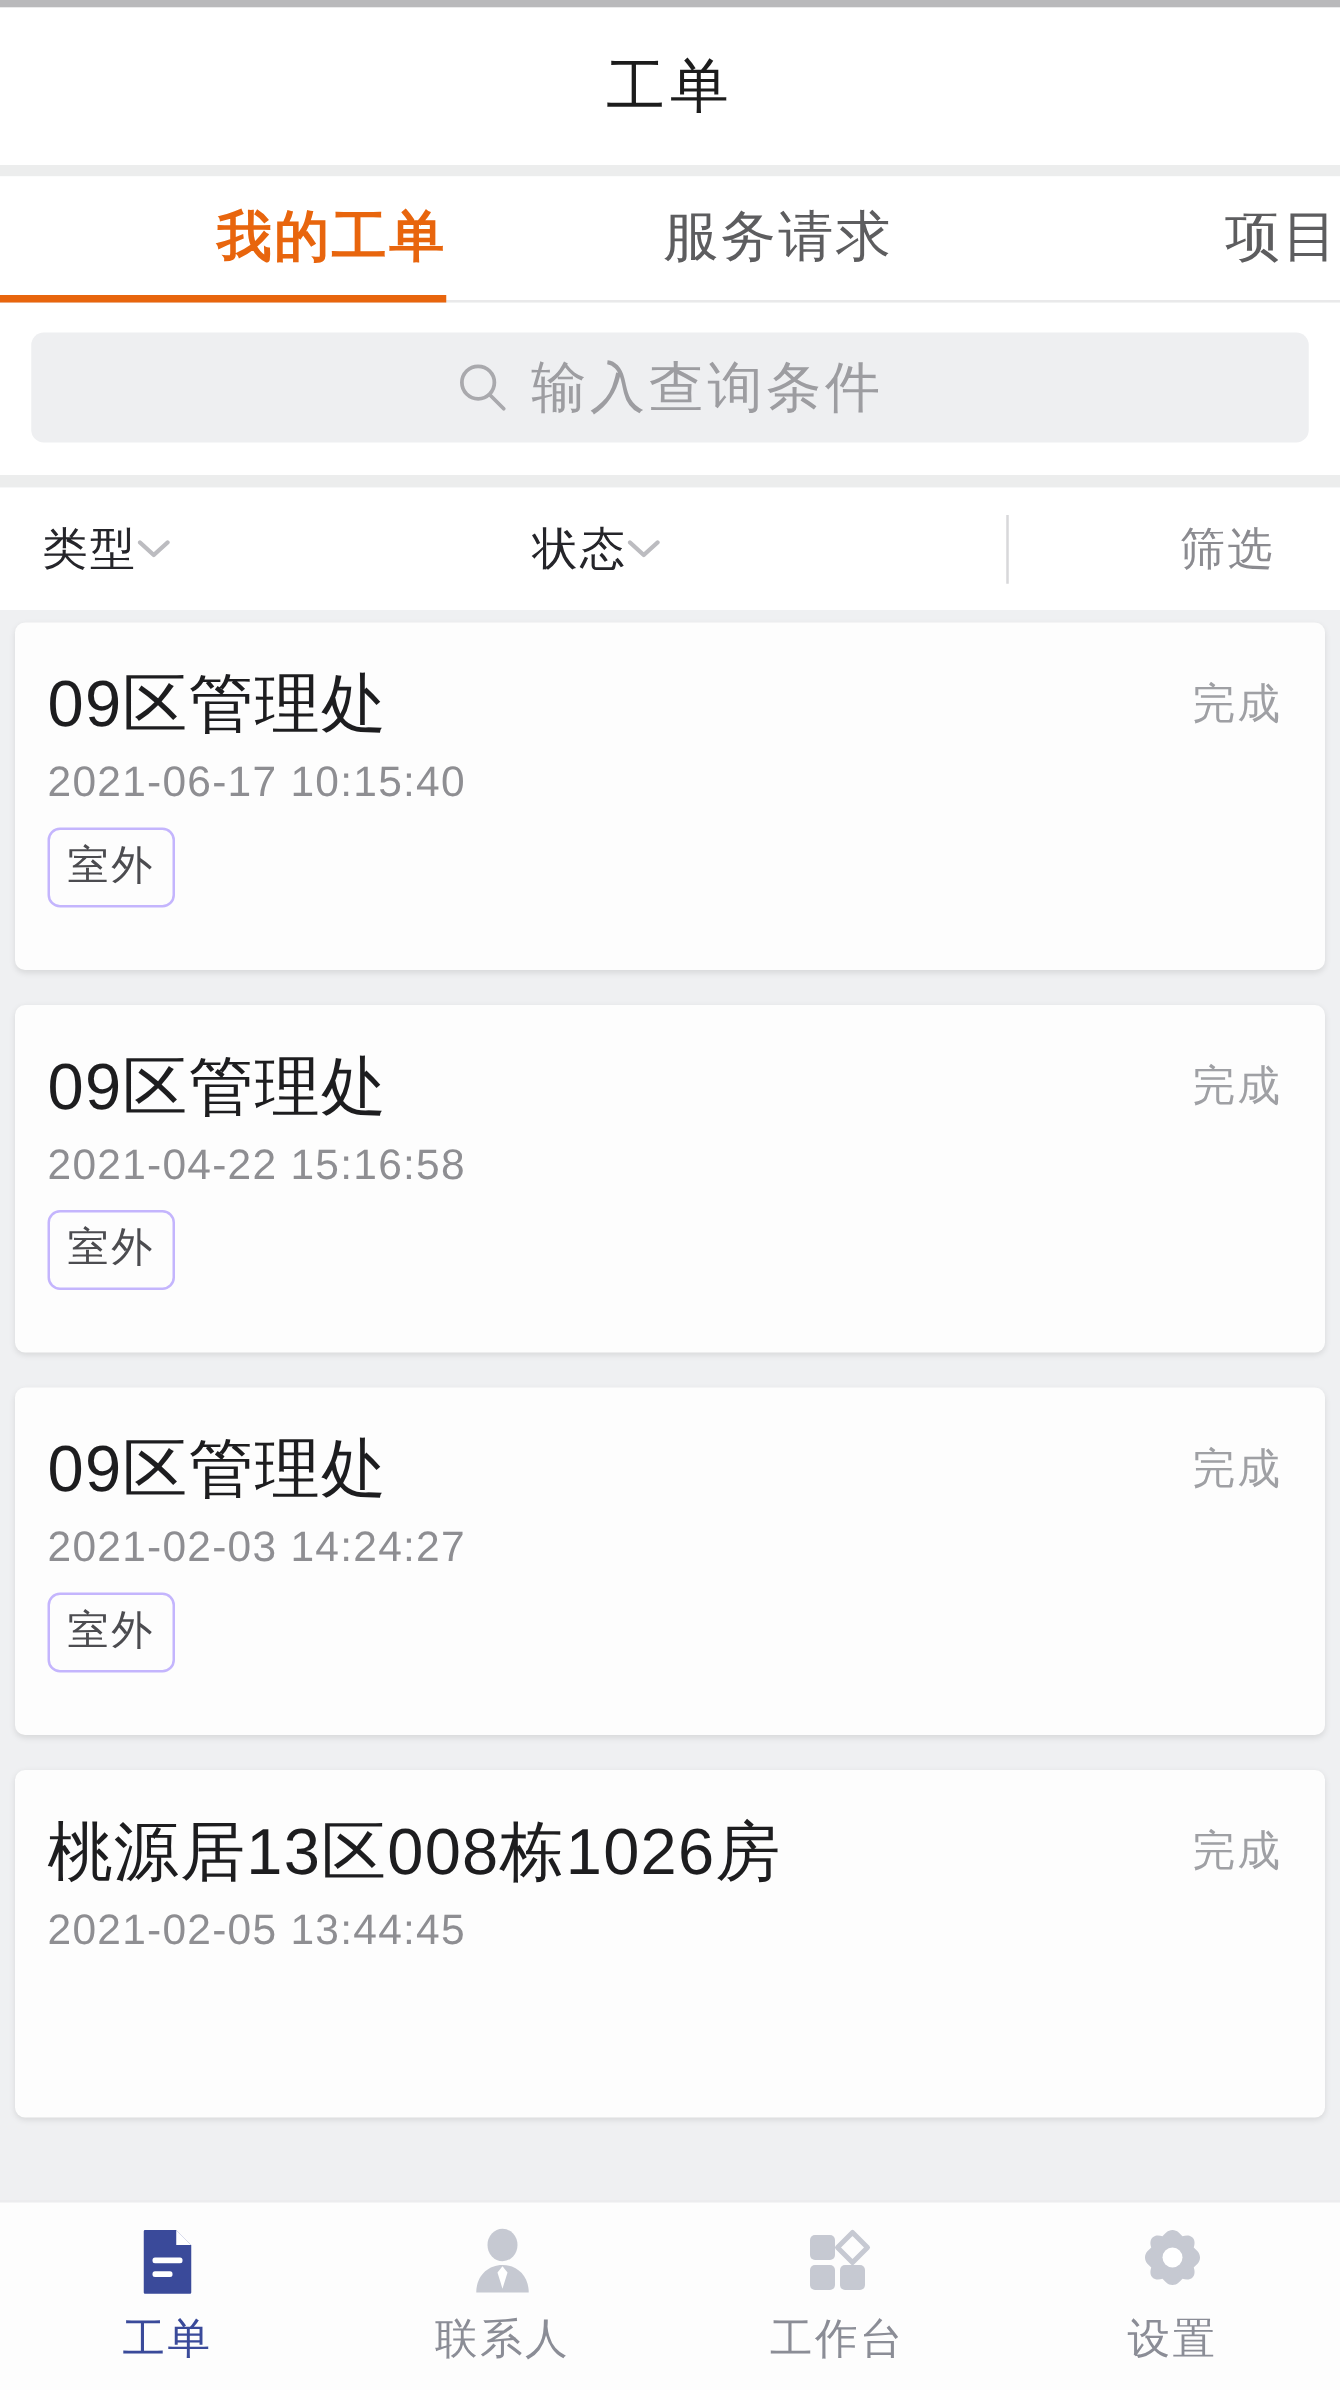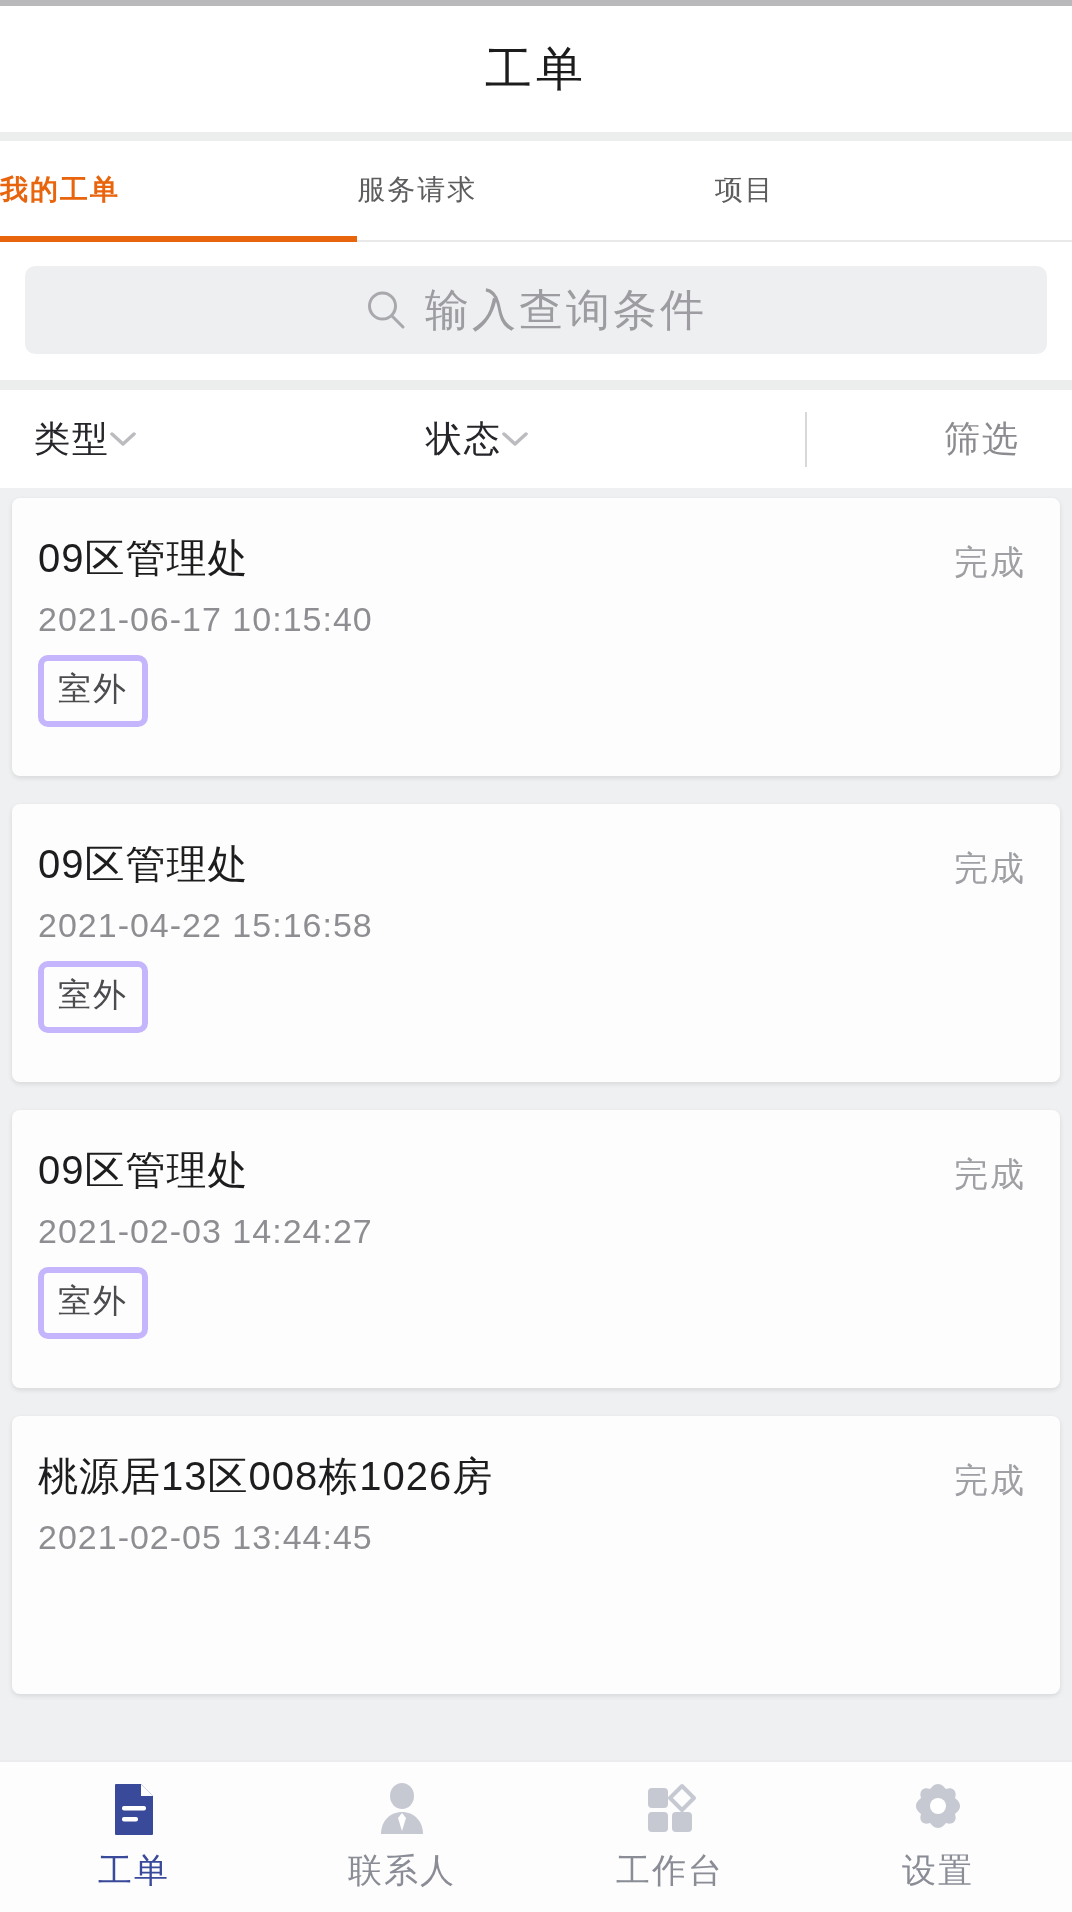--- a/index.html
+++ b/index.html
@@ -43,22 +43,22 @@
     flex: 0 0 auto;
     background: #ffffff;
     position: relative;
     height: 101px;
   }
   .tabs {
     display: flex; height: 97px; align-items: center;
   }
   .tab {
     flex: 1 1 0;
-    text-align: left;
-    font-size: 28px;
+    text-align: right;
+    font-size: 44px;
     color: #5d5d5f;
     letter-spacing: 2px;
     line-height: 97px;
   }
   .tab.active { color: #e8650d; font-weight: bold; }
   .tab-underline {
     position: absolute;
     left: 0; bottom: 0;
     width: 357px; height: 6px;
     background: #e8650d;
@@ -126,36 +126,36 @@
     position: relative;
   }
   .card-h1 { height: 278px; }
   .card-h2 { height: 278px; }
   .card-h3 { height: 278px; }
   .card-h4 { height: 278px; }
   .card-top {
     display: flex; align-items: flex-start; justify-content: space-between;
   }
   .card-title {
-    font-size: 40px; color: #1d1d1f; letter-spacing: 1px;
+    font-size: 52px; color: #1d1d1f; letter-spacing: 1px;
     line-height: 1.1;
   }
   .card-status {
     font-size: 34px; color: #9fa0a4; letter-spacing: 2px;
     padding-top: 4px; padding-right: 8px;
   }
   .card-date {
     font-size: 34px; color: #8e8e92; letter-spacing: 1px;
     margin-top: 14px;
   }
   .card-tag {
     display: inline-block;
     margin-top: 16px;
     padding: 6px 14px 9px 14px;
-    border: 6px solid #c4b5fd;
+    border: 2px solid #c4b5fd;
     border-radius: 10px;
     font-size: 33px;
     color: #4c4c50;
     letter-spacing: 2px;
   }
 
   
   .bottom-nav {
     position: absolute; left: 0; bottom: 0;
     width: 100%; height: 152px;

